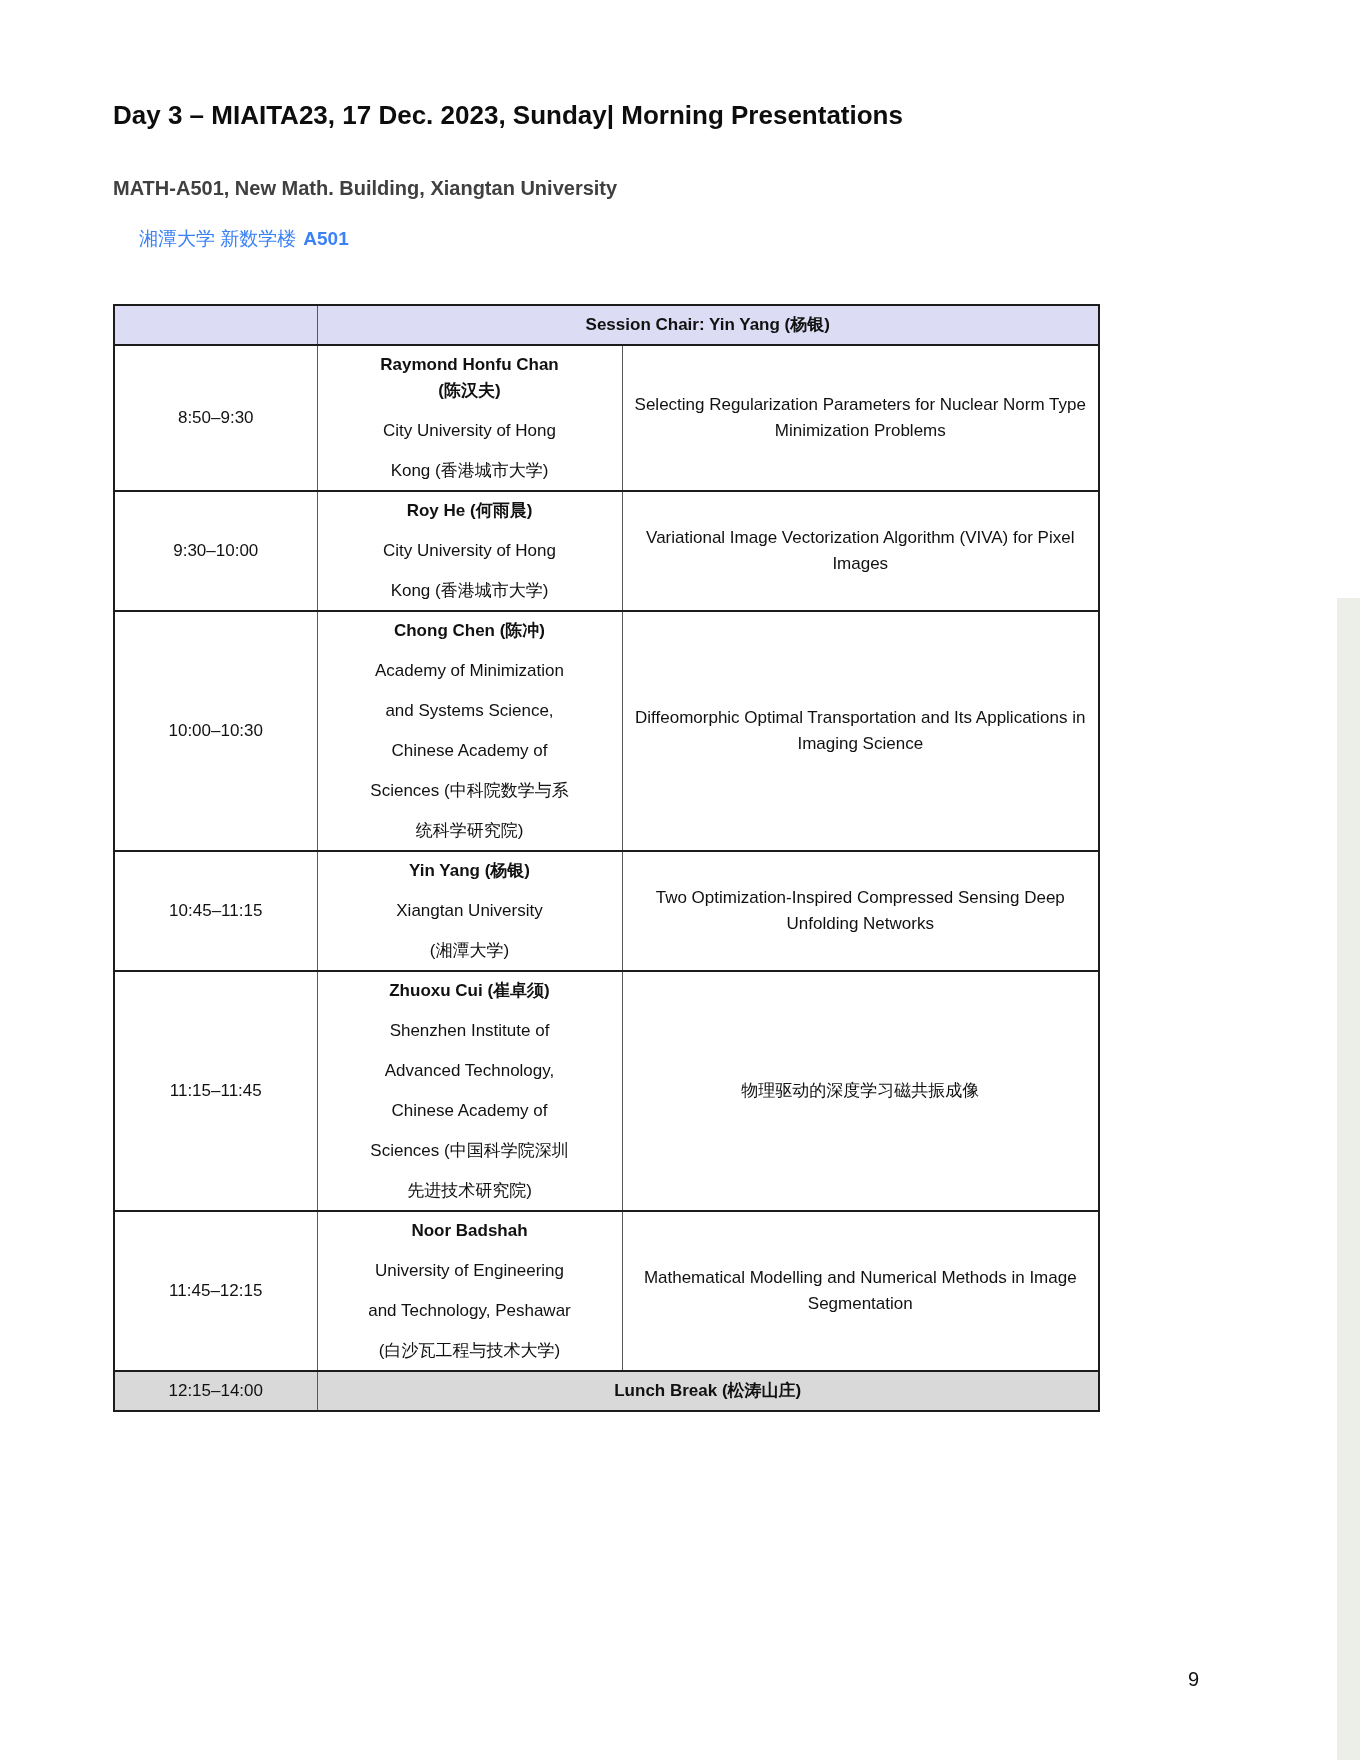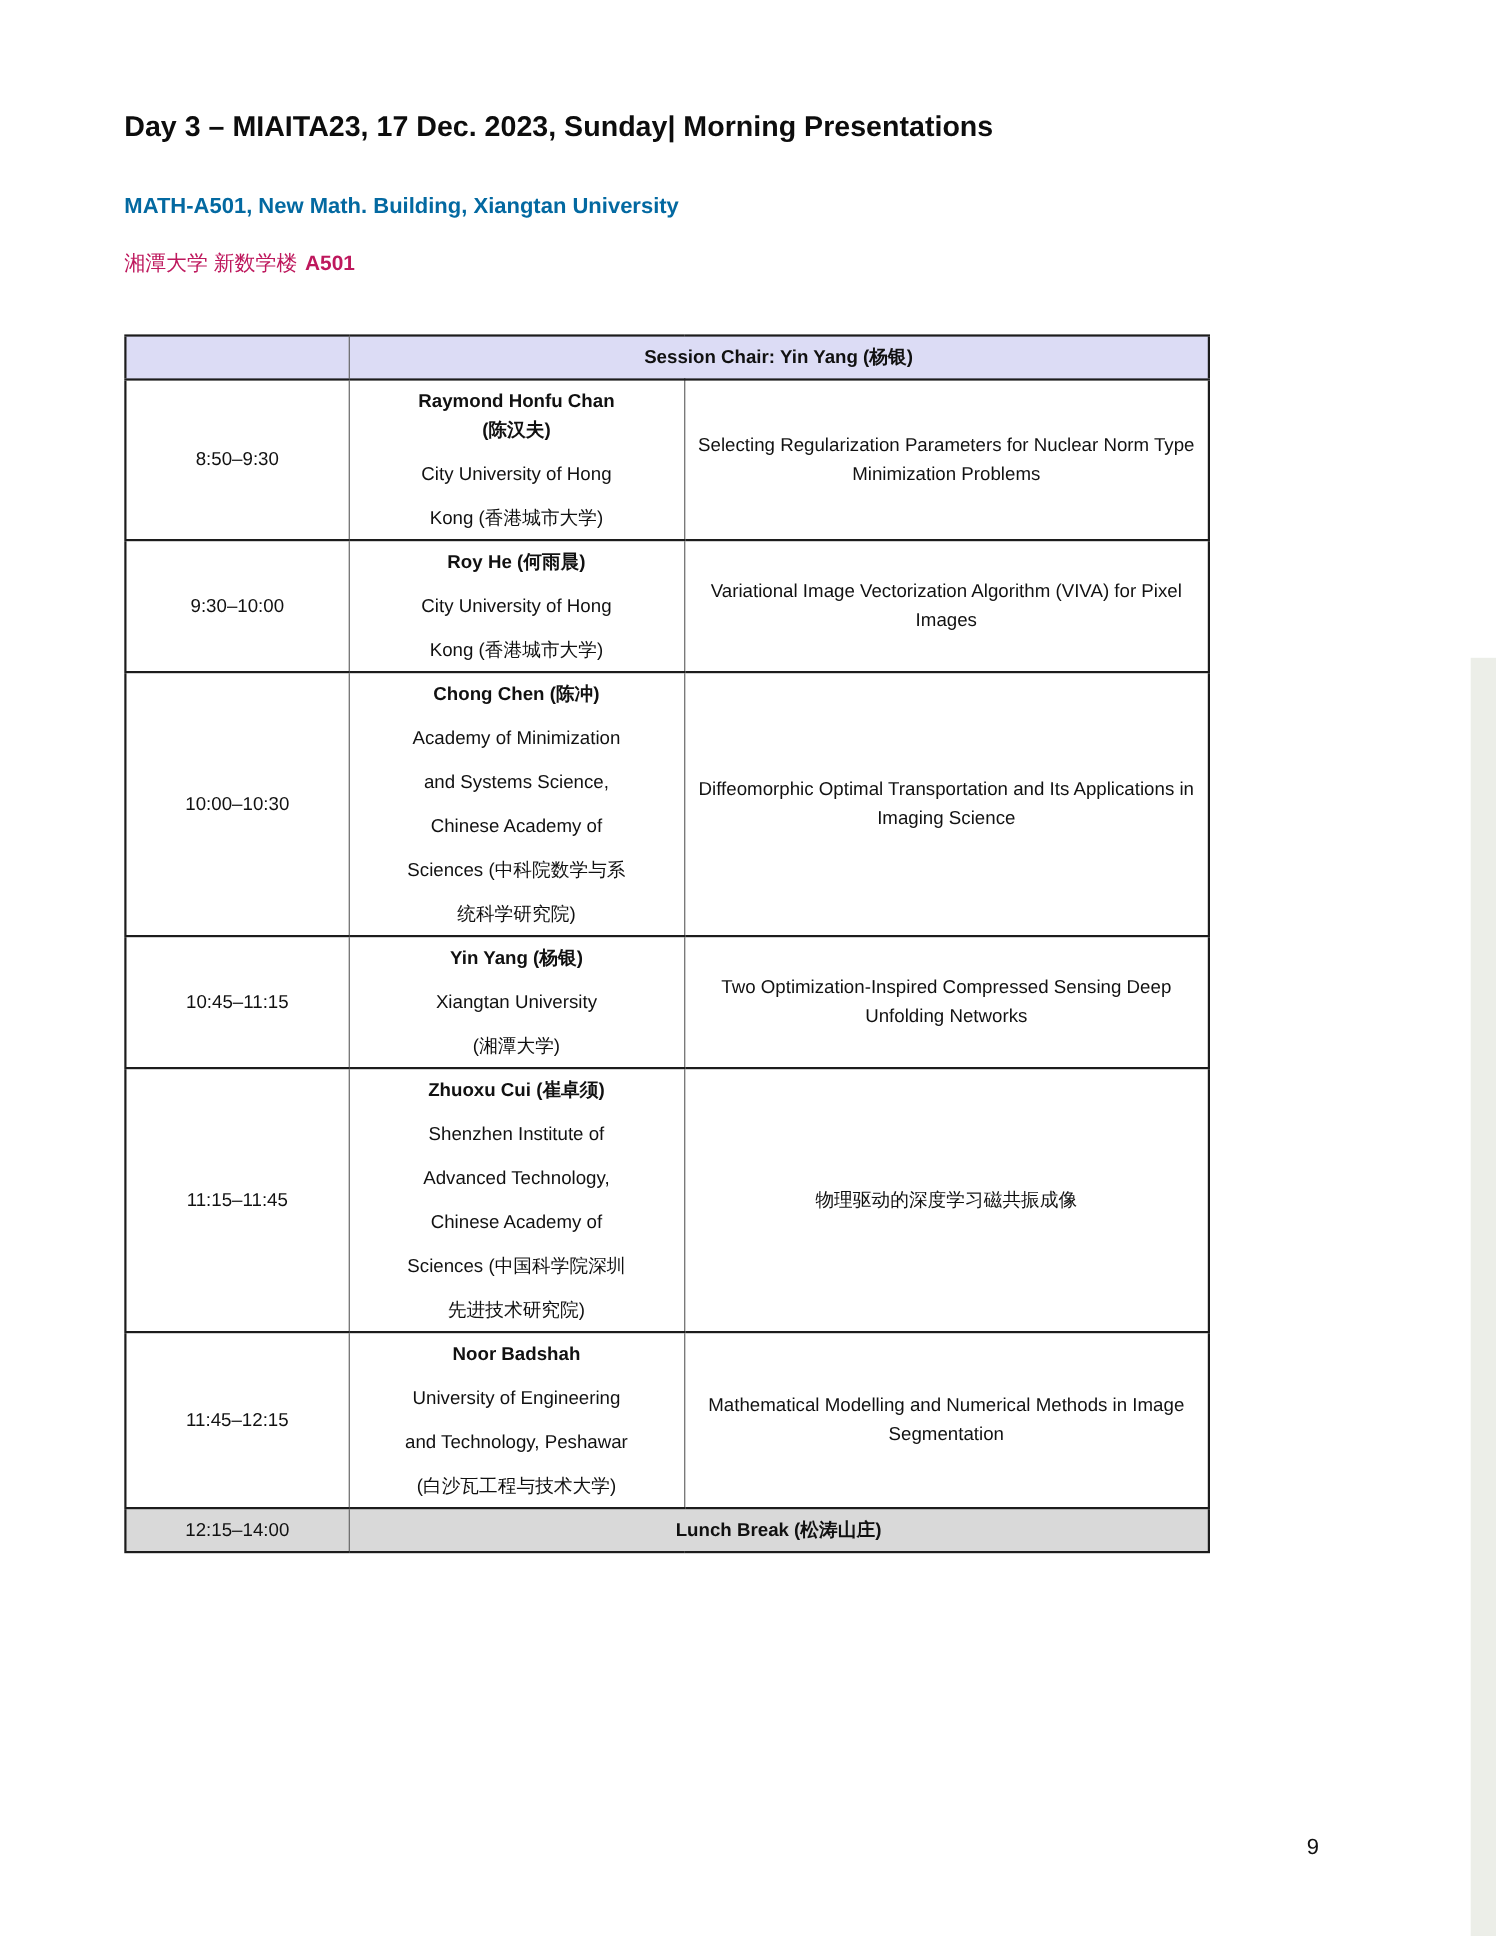--- a/index.html
+++ b/index.html
@@ -25,27 +25,28 @@
     font-size: 26px;
     font-weight: 700;
     margin: 0;
     line-height: 1.2;
     color: #0d0d0d;
   }
   .subheading {
     font-size: 20px;
     font-weight: 700;
     margin-top: 46px;
-    color: #0369a1;
+    color: #404040;
   }
   .cn-line {
     font-size: 19px;
     font-weight: 400;
     margin-top: 26px;
-    color: #be185d;
+    color: #3b82f6;
+    margin-left: 26px;
   }
   .cn-line .room {
     font-weight: 700;
     margin-left: 7px;
   }
   table.schedule {
     border-collapse: collapse;
     width: 985px;
     margin-top: 52px;
     table-layout: fixed;

